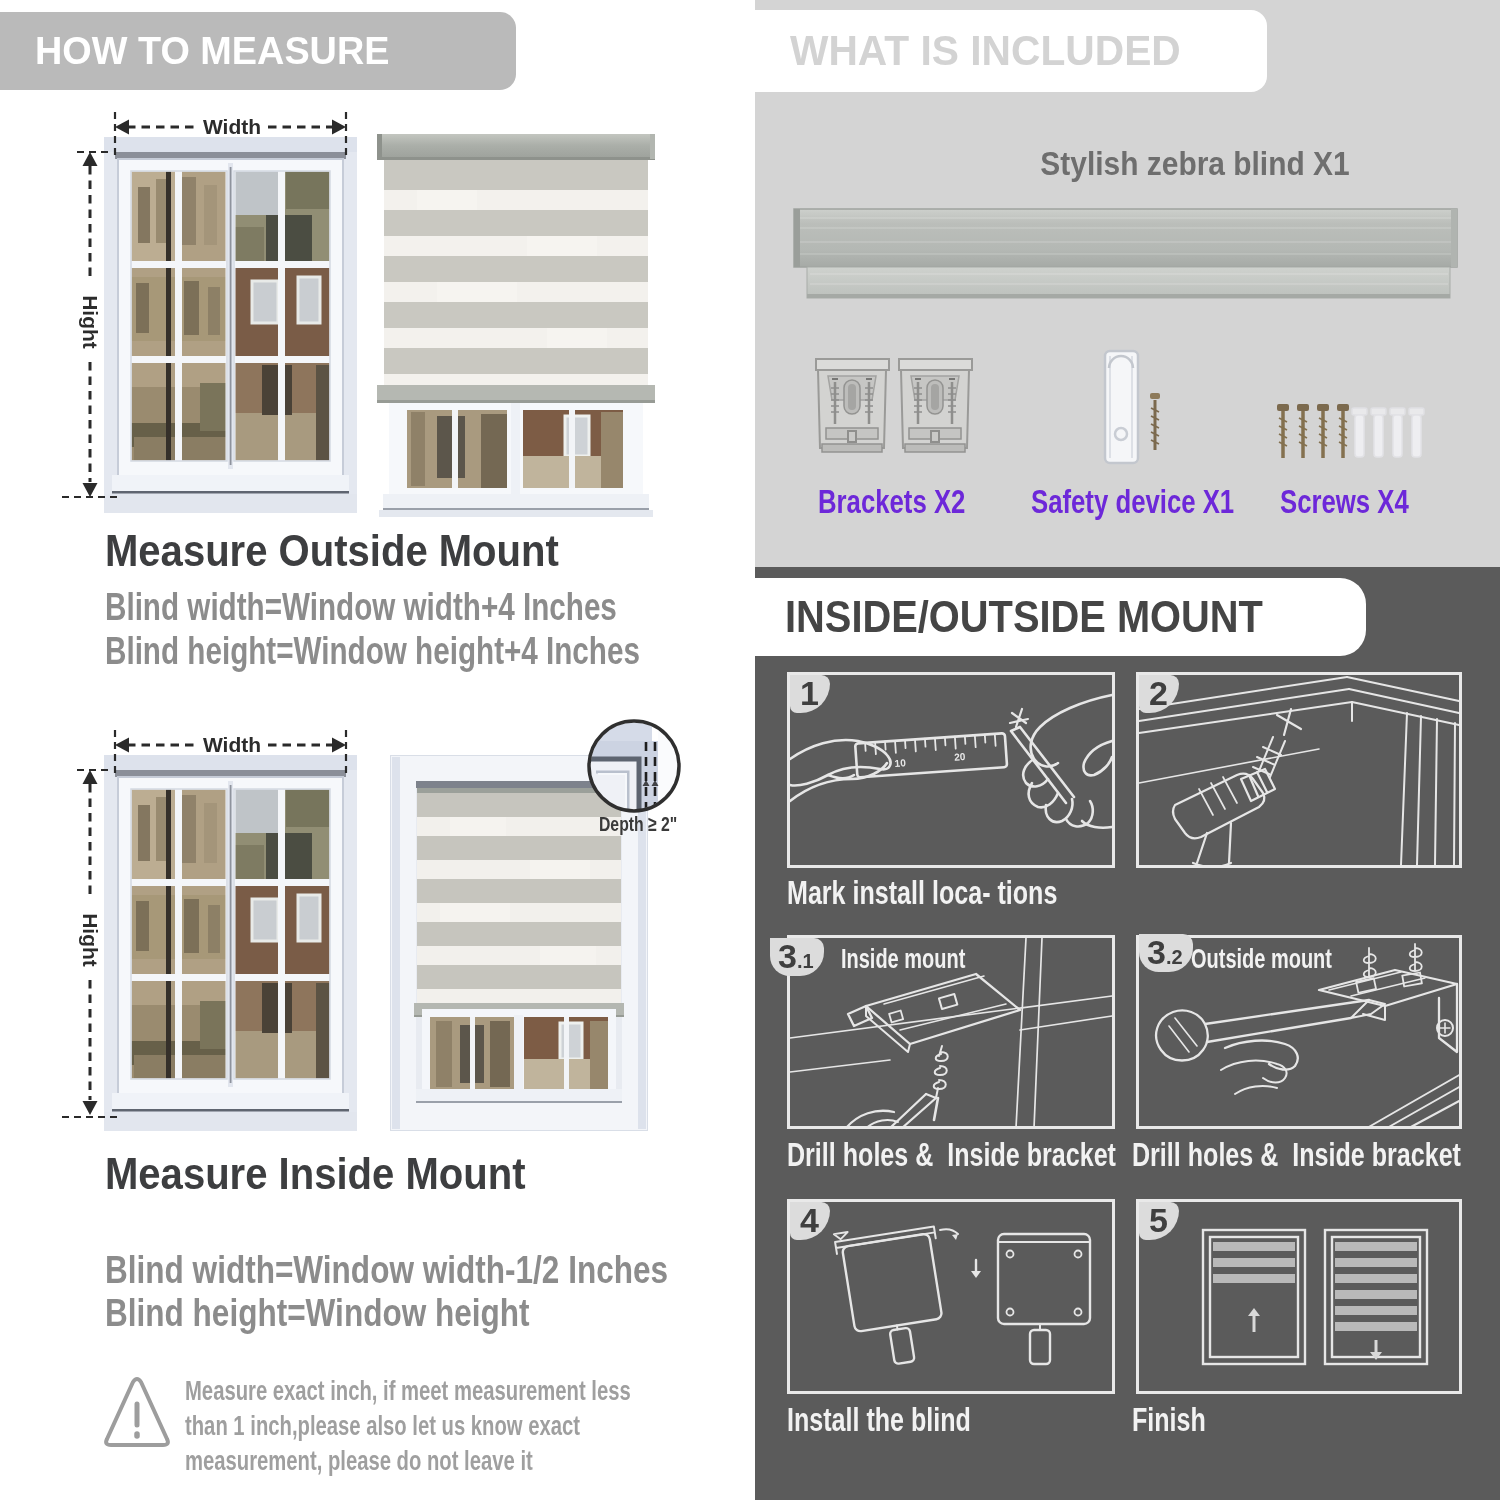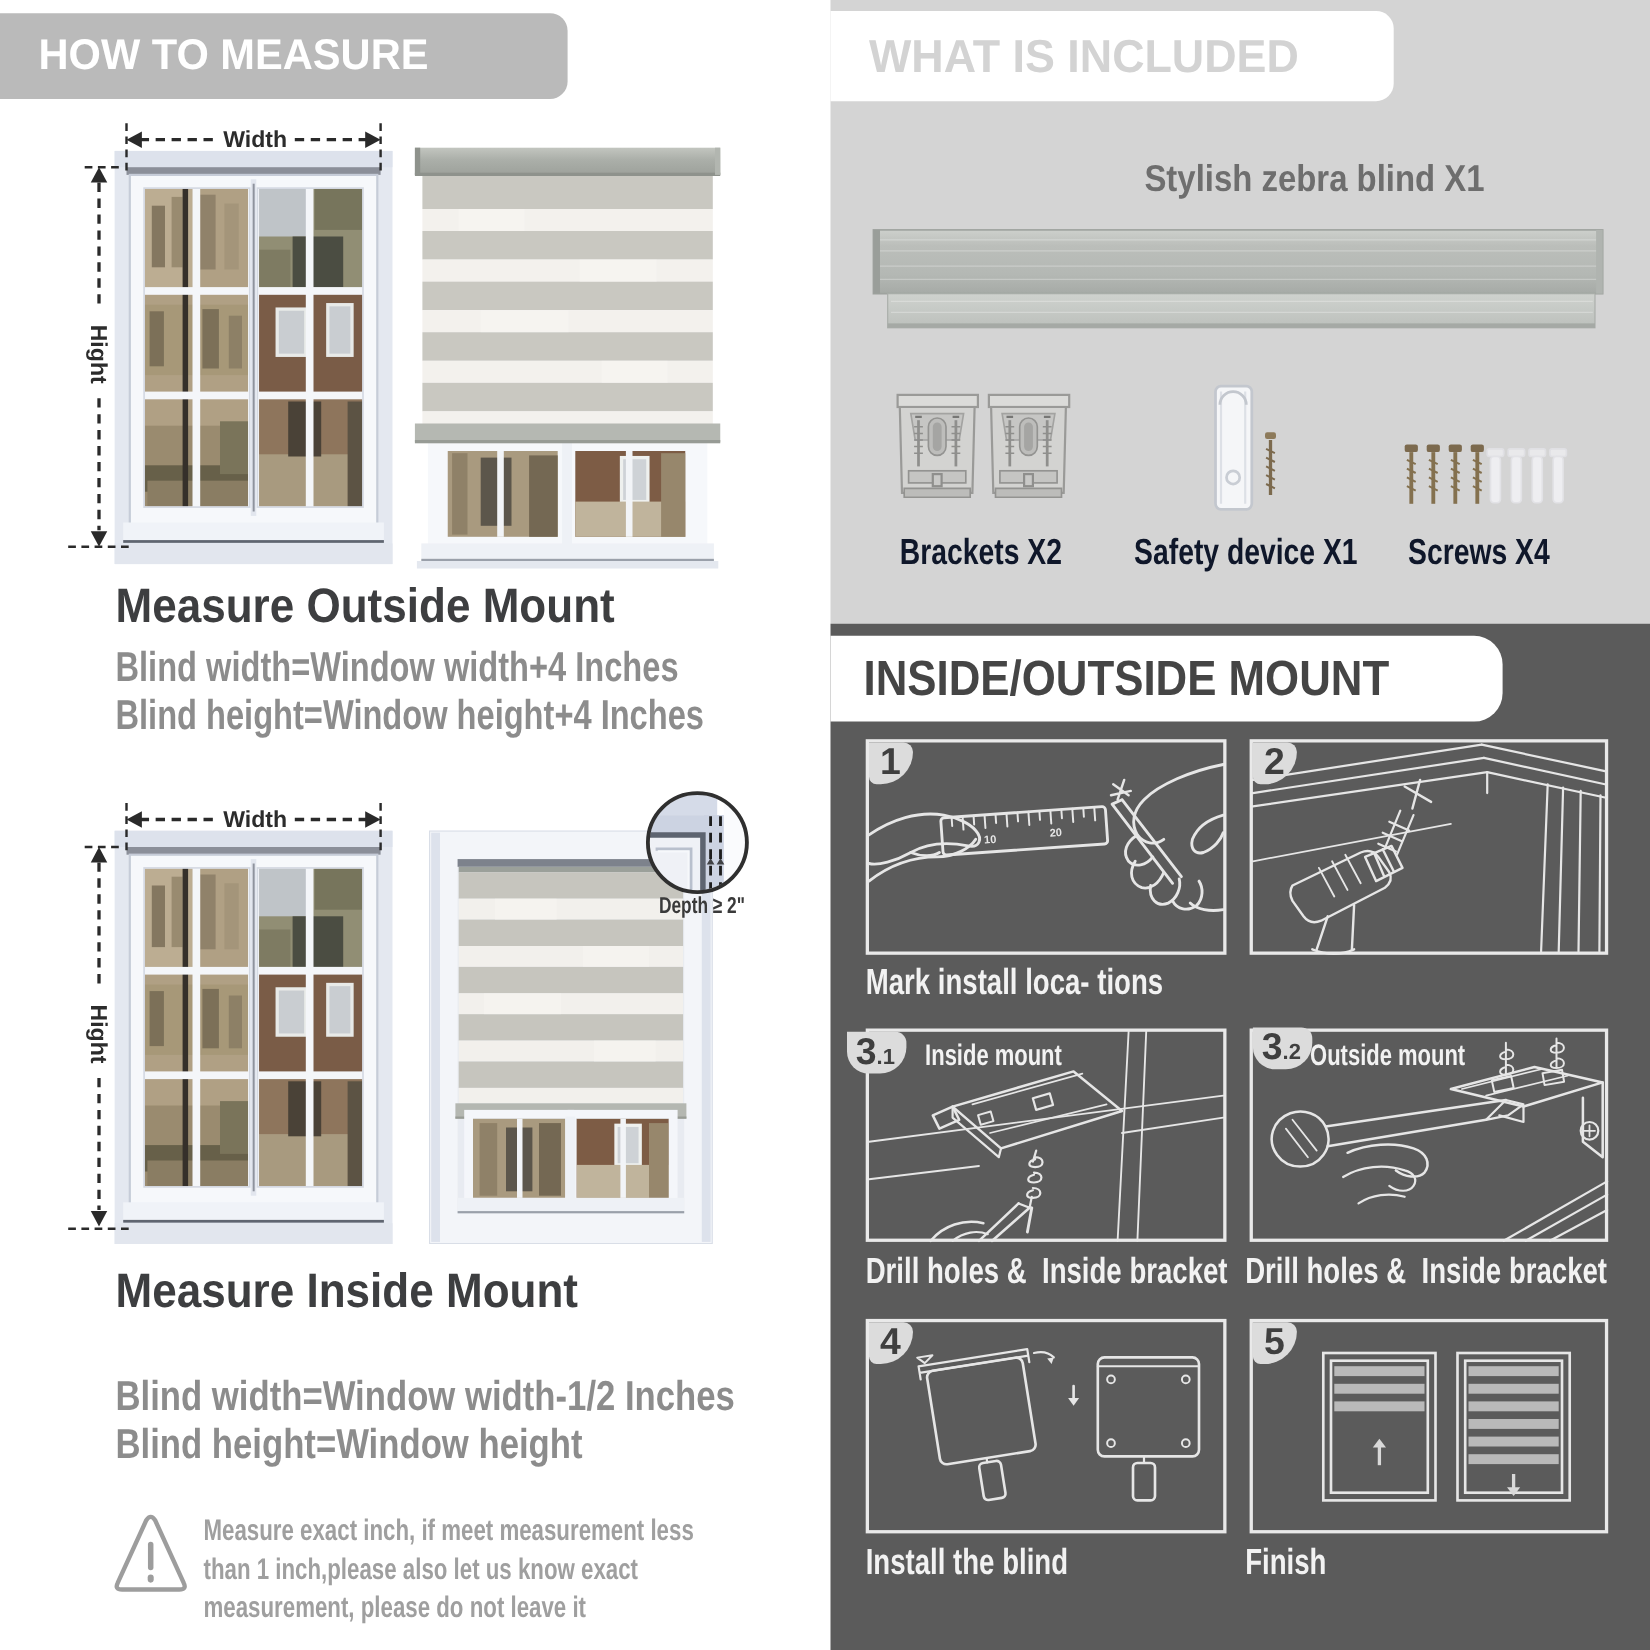--- a/index.html
+++ b/index.html
@@ -22,21 +22,21 @@
        color:#454545;font-size:45px;line-height:78px;padding-left:30px;box-sizing:border-box;}
   
   .h1{color:#3d3e40;font-size:44px;line-height:48px;}
   .h1 .fit{transform:scaleX(.91);}
   .sub{color:#8c8c8c;font-size:38px;line-height:42px;}
   .sub .fit{transform:scaleX(.78);}
   .sub2 .fit{transform:scaleX(.83);}
   #warntxt{left:185px;top:1374px;color:#9f9f9f;font-size:27px;line-height:35px;}
   #warntxt .fit{transform:scaleX(.75);}
   
-  .itemlab{color:#0f172a;font-size:33px;line-height:36px;}
+  .itemlab{color:#6d28d9;font-size:33px;line-height:36px;}
   .itemlab .fit{transform:scaleX(.78);}
   #szb{left:1195px;top:146px;color:#6e6e6e;font-size:34px;line-height:34px;}
   #szb .fit{transform:scaleX(.88) translateX(-50%);transform-origin:0 50%;}
   
   .ibox{background:transparent;border:3px solid #e9e9e9;box-sizing:border-box;}
   .badge{position:absolute;background:#dcdcdc;color:#3f3f3f;}
   .b1{width:40px;height:38px;border-radius:0 10px 34px 8px;font-size:34px;line-height:36px;padding-left:10px;box-sizing:border-box;}
   .b3{width:54px;height:38px;border-radius:0 10px 24px 20px;font-size:34px;line-height:36px;padding-left:8px;box-sizing:border-box;}
   .b3 span{font-size:20px;}
   .cap{color:#f2f2f2;font-size:33px;line-height:30px;}

